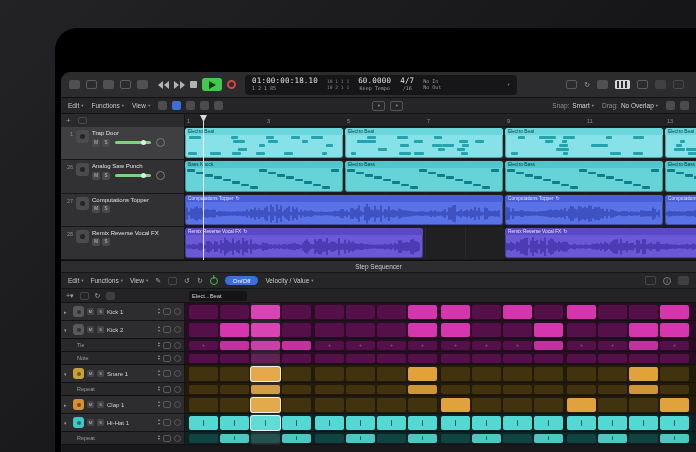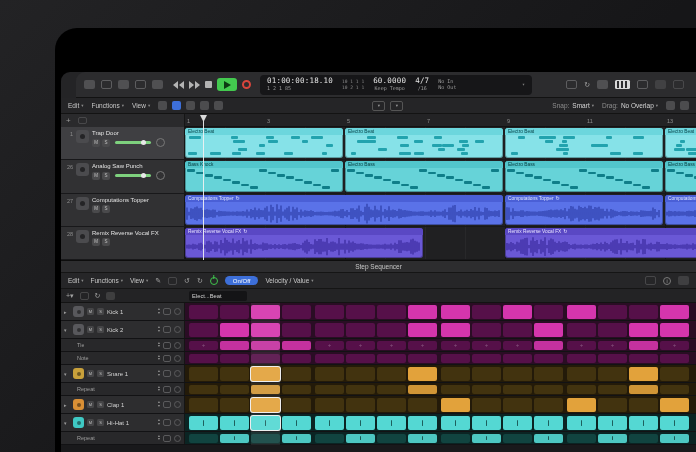--- a/index.html
+++ b/index.html
@@ -2,21 +2,21 @@
 <html style="--accent-blue: #3d6fd9; --play-green: #43c94f; --record-red: #d8453c; --region-beat: #86e2e8; --region-bass: #66d3d8; --region-audio-blue: #5a72e8; --region-audio-purple: #6a58d6; --step-magenta: #d535ad; --step-amber: #e2a23b; --step-cyan: #54d8d3; --fader-green: #7ed17e;"><head>
 <meta charset="utf-8">
 <style>
   *{margin:0;padding:0;box-sizing:border-box;}
   html,body{width:696px;height:452px;overflow:hidden;background:#1b1b1d;font-family:"Liberation Sans",sans-serif;}
   .desk{position:absolute;inset:0;background:linear-gradient(135deg,#232325 0%,#161618 60%);}
   .screen{position:absolute;left:55px;top:28px;width:641px;height:424px;background:#000;border-top-left-radius:22px;overflow:hidden;}
   .window{position:absolute;left:6px;top:44px;right:0;bottom:0;background:#242426;border-top-left-radius:9px;overflow:hidden;}
 
   
-  .transport{position:absolute;left:15px;top:0;right:0;height:26px;background:#2c2c2e;border-bottom:1px solid #121212;display:flex;align-items:center;padding:4px 8px;border-top-left-radius:9px;}
+  .transport{position:absolute;left:0;top:0;right:0;height:26px;background:#2c2c2e;border-bottom:1px solid #121212;display:flex;align-items:center;padding:4px 8px;border-top-left-radius:9px;}
   .tb-group{display:flex;align-items:center;gap:6px;}
   .gico{width:11px;height:9px;border-radius:2px;background:#505052;display:inline-block;}
   .gico.o{background:transparent;border:1px solid #5d5d5f;}
   .gico.dim{opacity:.6;}
   .trans{margin-left:10px;gap:5px;}
   .tbtn{display:inline-flex;align-items:center;}
   .stopbtn{width:7px;height:7px;background:#b3b3b3;border-radius:1px;}
   .playbtn{width:20px;height:13px;background:var(--play-green);border-radius:3px;display:inline-flex;align-items:center;justify-content:center;}
   .recbtn{width:9px;height:9px;border:2px solid var(--record-red);border-radius:50%;}
   .lcd{margin-left:9px;width:272px;height:20px;background:#161618;border-radius:4px;display:flex;align-items:center;padding:0 7px;gap:9px;font-family:"DejaVu Sans Mono",monospace;line-height:1.15;}

